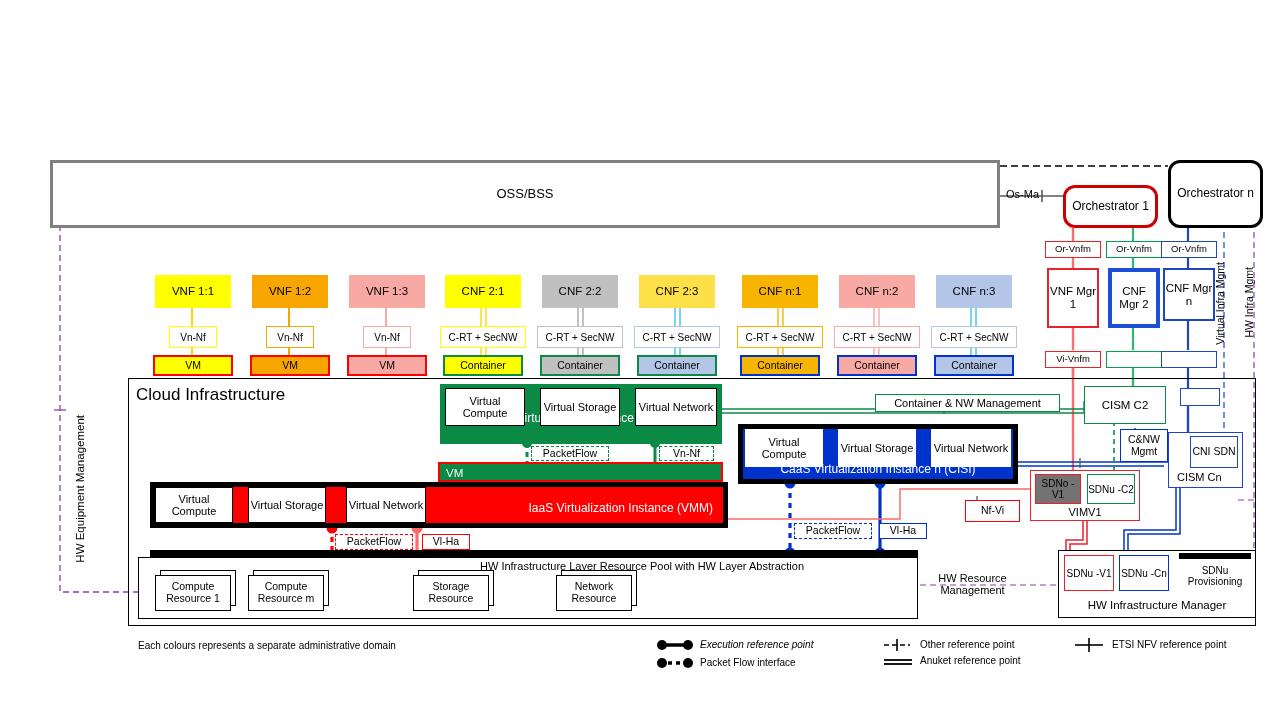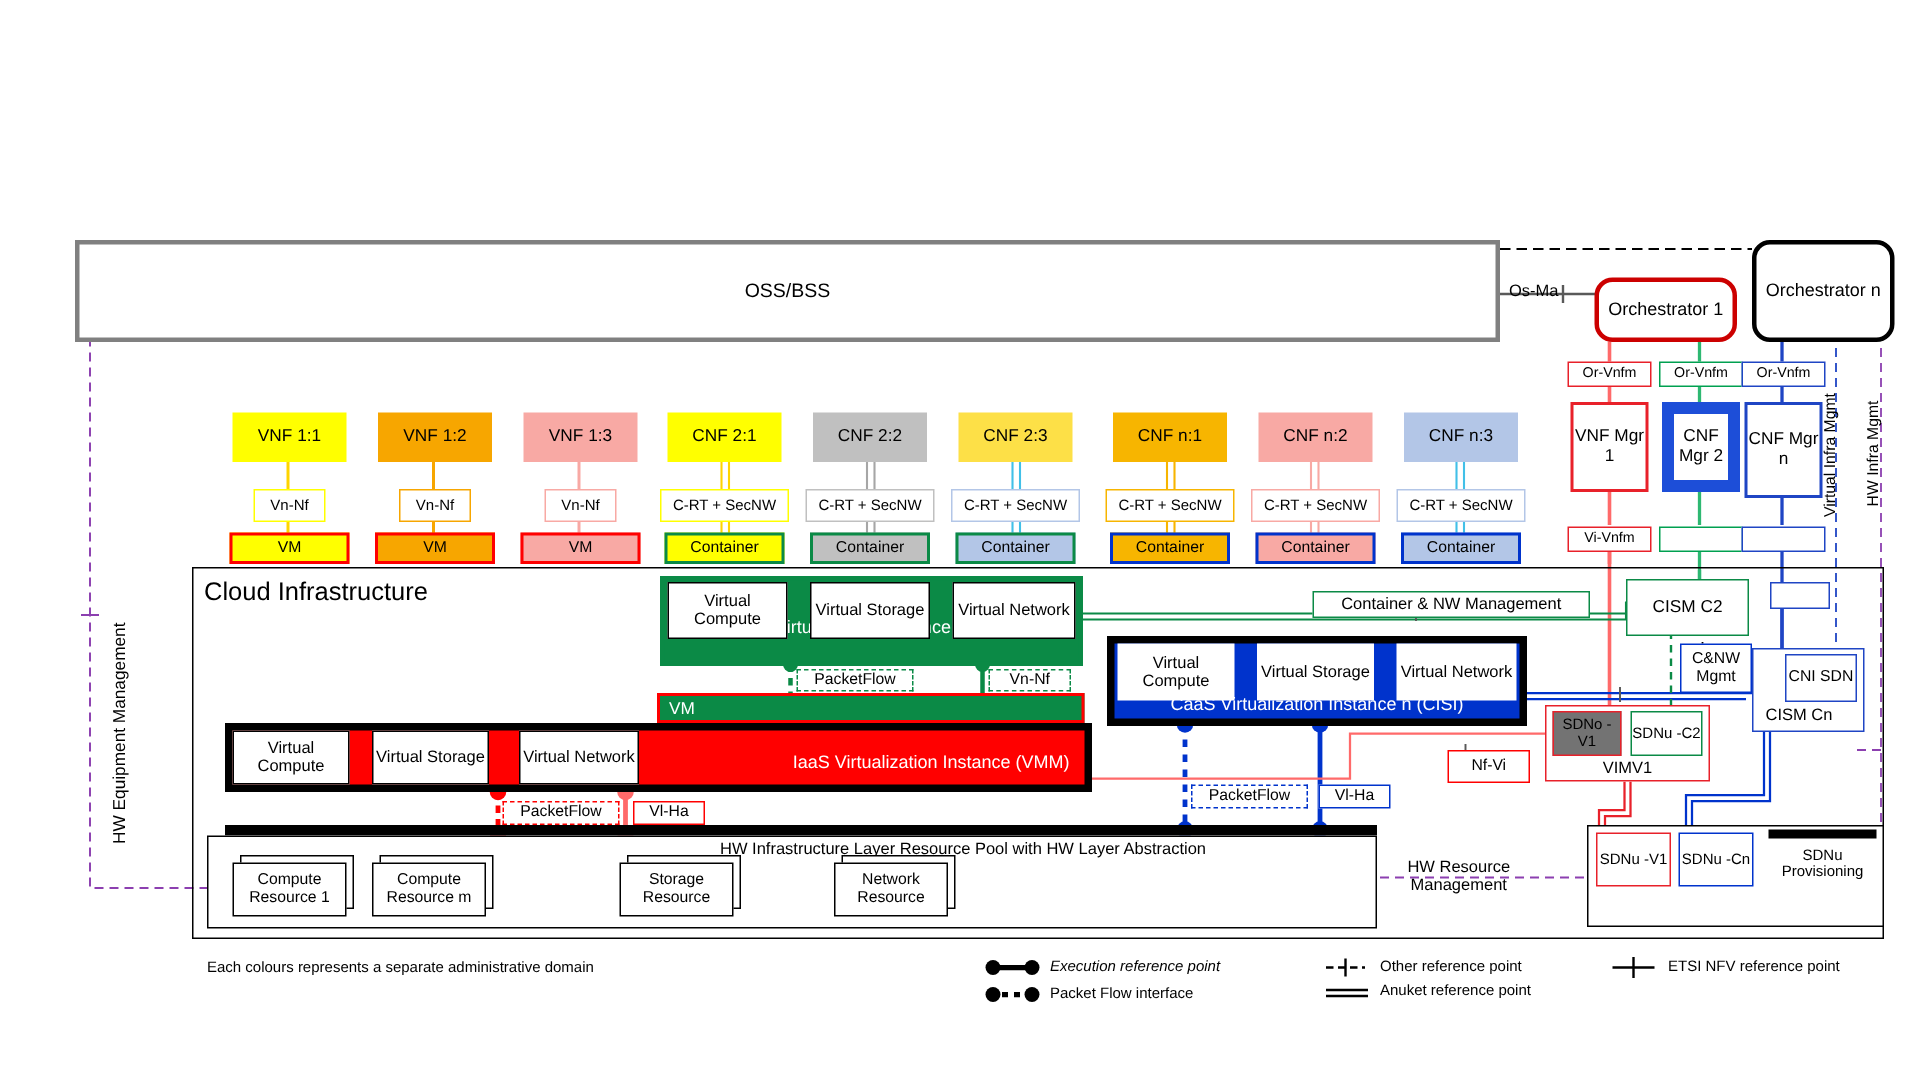--- a/index.html
+++ b/index.html
@@ -12,21 +12,21 @@
   
   .ossbss{border:3px solid #808080;background:#fff;font-size:13px;}
   .orch{background:#fff;font-size:12px;border-radius:12px;}
   .orch1{border:3px solid #cc0000;}
   .orchn{border:3px solid #000;}
 
   .nfbox{font-size:12px;border:none;}
 
   .mgrbox{background:#fff;font-size:11.5px;}
   .mgr-red{border:2px solid #e8212a;}
-  .mgr-grn{border:8px solid #1d4ed8;}
+  .mgr-grn{border:4px solid #1d4ed8;}
   .mgr-blu{border:2px solid #1f45c4;}
 
   
   .vi{color:#fff;font-size:12px;position:absolute;box-sizing:border-box;}
   .vi-green{background:#0b8a46;border:3px solid #0b8a46;}
   .vi-blue{background:#0033cc;border:5px solid #000;}
   .vi-red{background:#ff0000;border:5px solid #000;}
   .vres{background:#fff;color:#000;font-size:11px;border:1px solid #000;}
   .vres-nb{background:#fff;color:#000;font-size:11px;border:none;}
 
@@ -372,21 +372,21 @@
     </div>
     <div class="abs mgrbox ctr mgr-grn" style="left: 1108px; top: 268px; width: 52px; height: 60px;">
       <span>CNF Mgr 2</span>
     </div>
     <div class="abs ctr" style="left: 1106px; top: 351px; width: 56px; height: 17px; background: rgb(255, 255, 255); border: 1.2px solid rgb(0, 160, 80); font-size: 9.5px;">
       <span></span>
     </div>
     <div class="abs ctr" style="left: 1161px; top: 241px; width: 56px; height: 17px; background: rgb(255, 255, 255); border: 1.2px solid rgb(31, 69, 196); font-size: 9.5px;">
       <span>Or-Vnfm</span>
     </div>
-    <div class="abs mgrbox ctr mgr-blu" style="left: 1163px; top: 268px; width: 52px; height: 64px;">
+    <div class="abs mgrbox ctr mgr-blu" style="left: 1163px; top: 268px; width: 52px; height: 53px;">
       <span>CNF Mgr n</span>
     </div>
     <div class="abs ctr" style="left: 1161px; top: 351px; width: 56px; height: 17px; background: rgb(255, 255, 255); border: 1.2px solid rgb(31, 69, 196); font-size: 9.5px;">
       <span></span>
     </div>
     <div class="abs" style="left: 1106px; top: 388px; width: 56px; height: 18px; background: rgb(255, 255, 255); border: 1.2px solid rgb(0, 160, 80);"></div>
     <div class="abs" style="left: 1180px; top: 388px; width: 40px; height: 18px; background: rgb(255, 255, 255); border: 1.2px solid rgb(31, 69, 196);"></div>
   </div>
 
 <div class="abs ctr" style="left:875px;top:394px;width:185px;height:18px;border:1.2px solid #0b8a46;background:#fff;font-size:11px;">
@@ -423,20 +423,23 @@
 <div class="abs" style="left:1058px;top:550px;width:198px;height:68px;border:1.4px solid #000;background:#fff;">
   <div class="abs ctr" style="left:5px;top:4px;width:50px;height:36px;border:1.4px solid #e8212a;background:#fff;font-size:10px;">
     <span>SDNu -V1</span>
     </div>
   <div class="abs ctr" style="left:60px;top:4px;width:50px;height:36px;border:1.4px solid #0033cc;background:#fff;font-size:10px;">
     <span>SDNu -Cn</span>
     </div>
   <div class="abs" style="left:120px;top:2px;width:72px;height:6px;background:#000;"></div>
   <div class="abs ctr" style="left:116px;top:10px;width:80px;height:30px;font-size:10px;">
     <span>SDNu Provisioning</span>
+    </div>
+  <div class="abs ctr" style="left:0;top:44px;width:100%;height:20px;font-size:11.5px;">
+    <span>HW Infrastructure Manager</span>
     </div>
 </div>
 
 <div class="abs ctr" style="left:925px;top:566px;width:95px;height:36px;font-size:11px;">
   <span>HW Resource Management</span>
   </div>
 
 <div class="abs vlabel" style="left:74px;top:415px;font-size:11.5px;">HW Equipment Management</div>
 <div class="abs vlabel" style="left:1214px;top:262px;font-size:10.5px;">Virtual Infra Mgmt</div>
 <div class="abs vlabel" style="left:1243px;top:267px;font-size:10.5px;">HW Infra Mgmt</div>

